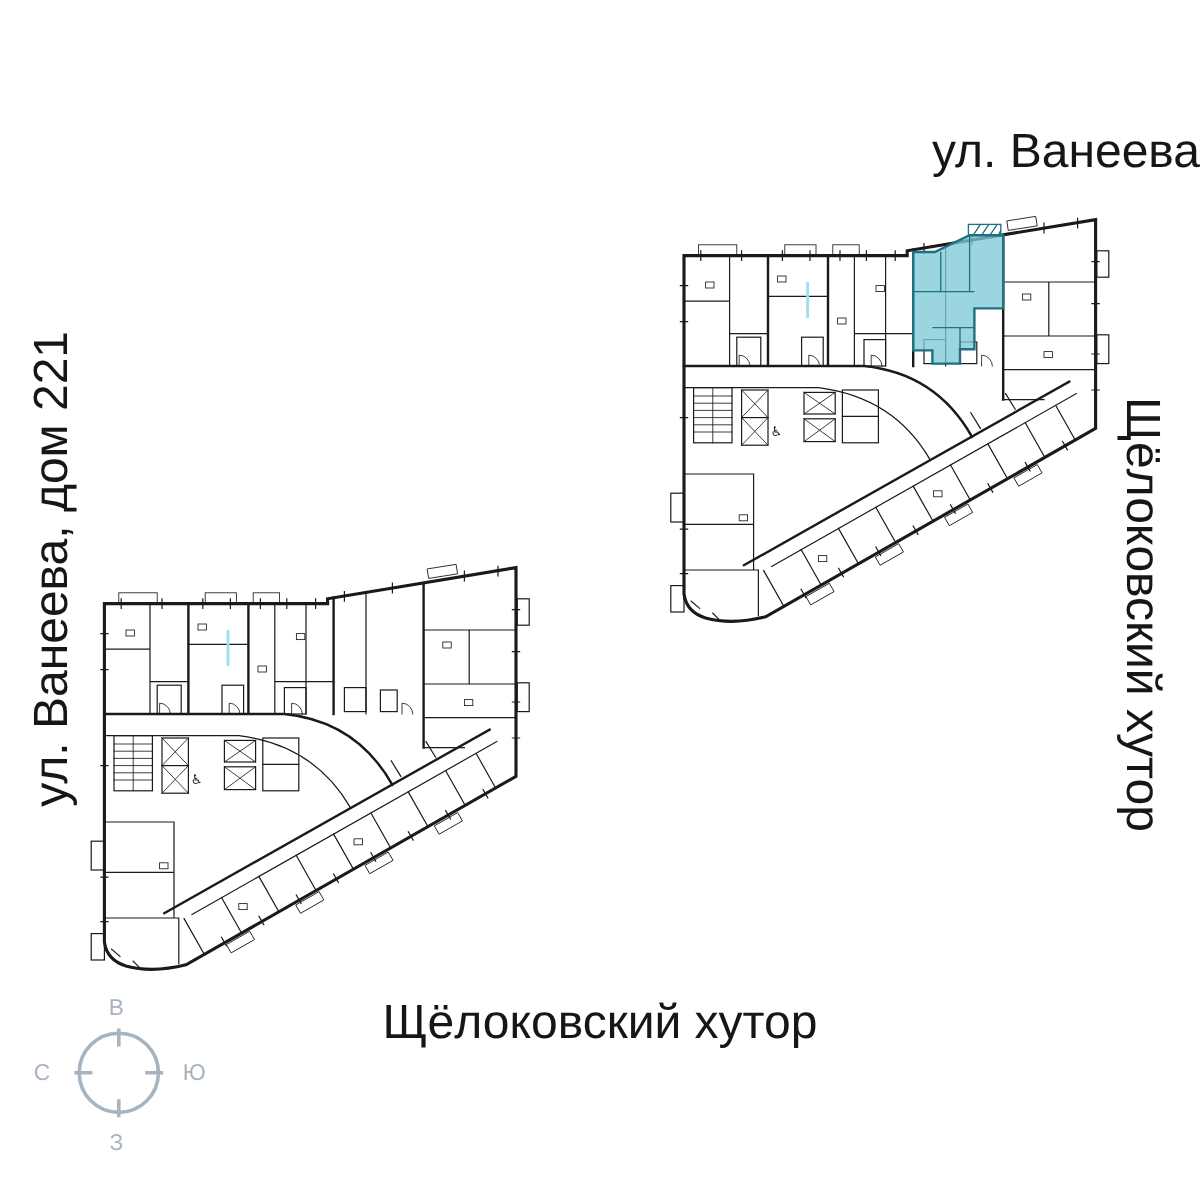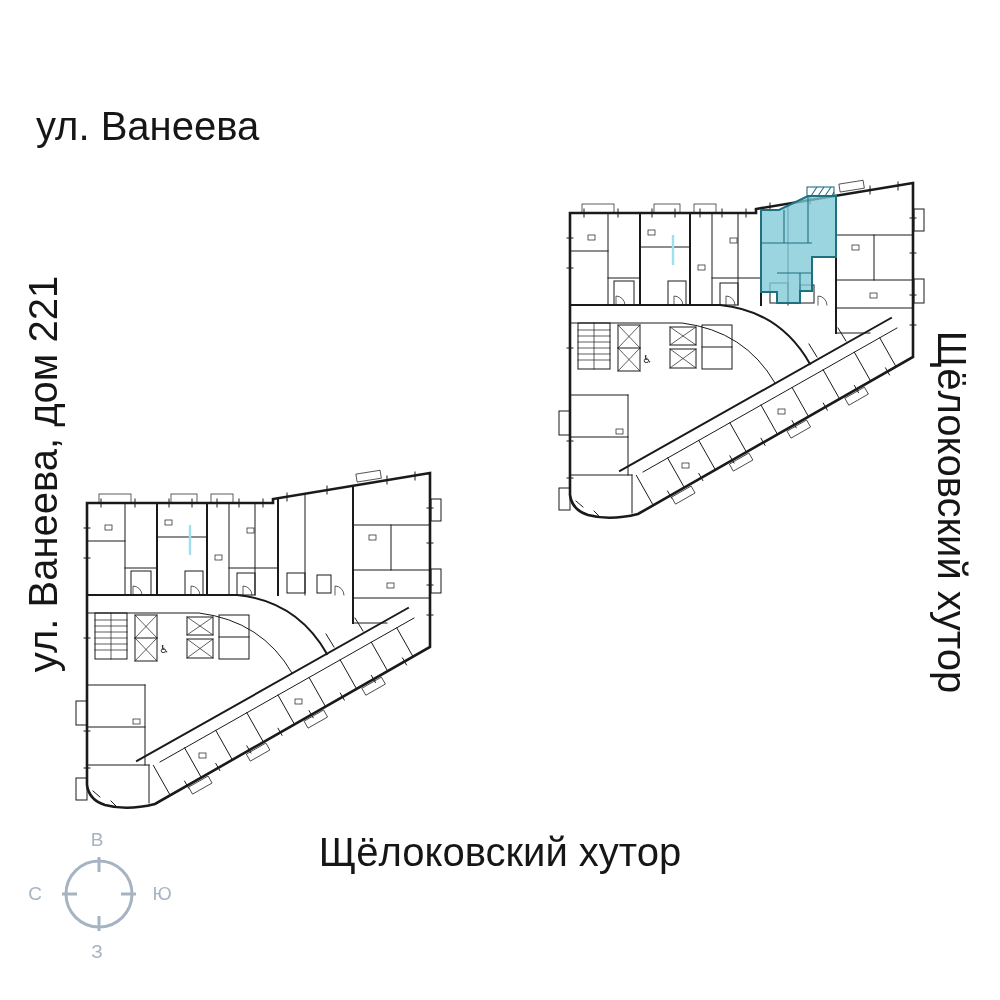--- a/index.html
+++ b/index.html
@@ -3,21 +3,21 @@
 <meta charset="utf-8">
 <style>
   :root{
     --ink:#1a1a1a; --highlight_fill:#7fc9d6; --highlight_stroke:#1f7080;
     --glass_line:#9fdff0; --compass:#a6b4c2;
   }
   html,body{margin:0;padding:0;background:#fff;}
   .stage{position:relative;width:1000px;height:1000px;background:#fff;overflow:hidden;
          font-family:"Liberation Sans","DejaVu Sans",sans-serif;}
   .lbl{position:absolute;color:#161616;font-size:40px;line-height:44px;white-space:nowrap;}
-  .lbl-top{left:0;right:0;top:104px;text-align:left;padding-left:36px;}
+  .lbl-top{left:0;right:0;top:104px;text-align:right;}
   .lbl-bottom{left:0;right:0;top:830px;text-align:center;}
   .lbl-left{width:400px;height:44px;left:-157px;top:452px;text-align:center;transform:rotate(-90deg);}
   .lbl-right{width:390px;height:44px;left:757px;top:490px;text-align:center;transform:rotate(90deg);}
   svg{position:absolute;left:0;top:0;}
   .outer{fill:#ffffff;stroke:var(--ink);stroke-width:2.6;stroke-linejoin:miter;}
   .w2{stroke:var(--ink);stroke-width:2;fill:none;stroke-linecap:square;}
   .w1{stroke:var(--ink);stroke-width:1;fill:none;stroke-linecap:square;}
   .w07{stroke:var(--ink);stroke-width:.7;fill:none;stroke-linecap:square;}
   .glass{stroke:var(--glass_line);stroke-width:2.4;fill:none;}
   .hl{fill:var(--highlight_fill);fill-opacity:.78;stroke:var(--highlight_stroke);stroke-width:2;}

